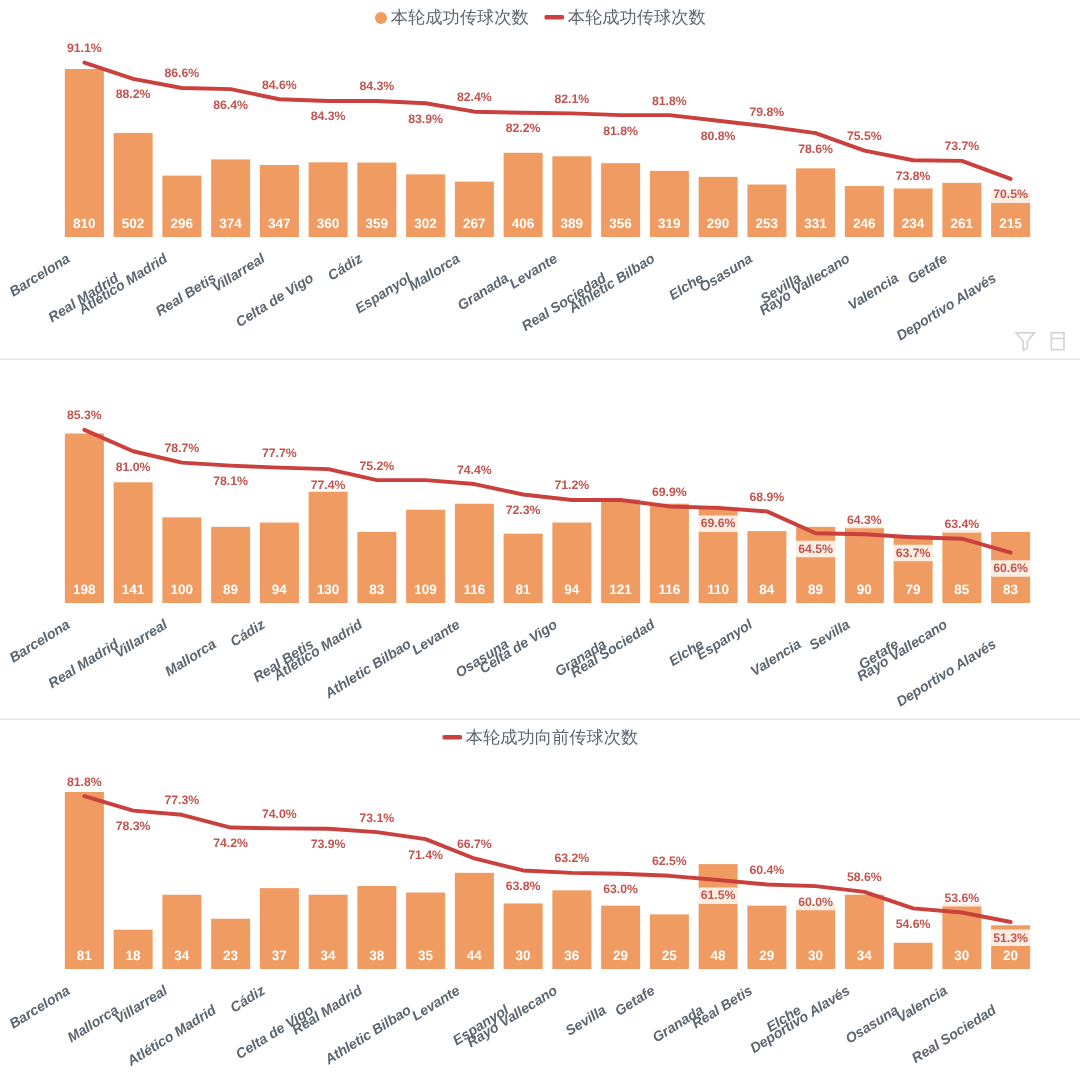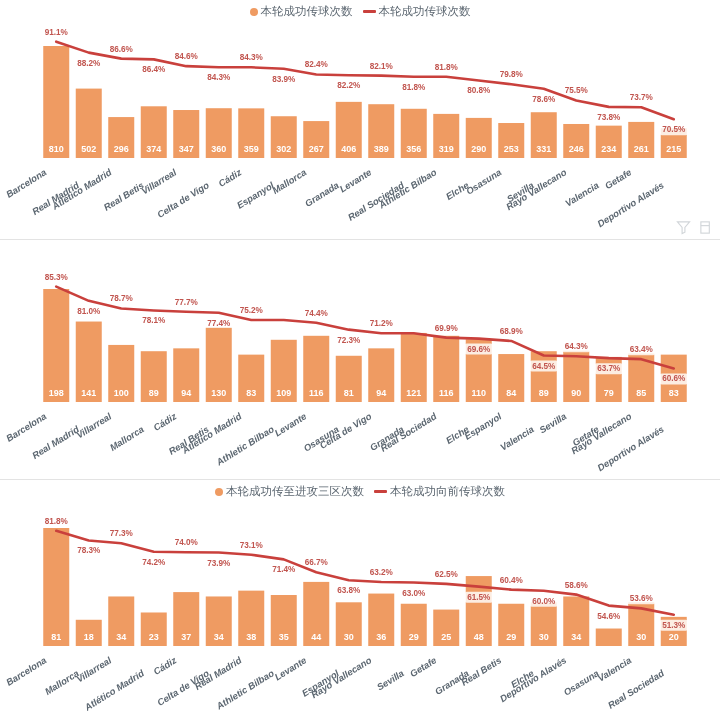--- a/index.html
+++ b/index.html
@@ -350,24 +350,20 @@
             <text x="664.75" y="191.00" transform="rotate(-32 664.75 191.00)" class="cat-label" text-anchor="end">Deportivo Alavés</text>
           </g>
         </svg>
     </div>
     <div class="divider" style="bottom:0;"></div>
   </div>
 
   <div class="panel panel-3">
     <div class="legend">
       <span class="legend-item">
-        <span class="legend-dot"></span>
-        <span>本轮成功传至进攻三区次数</span>
-      </span>
-      <span class="legend-item">
         <span class="legend-line"></span>
         <span>本轮成功向前传球次数</span>
       </span>
     </div>
     <div class="plot">
       <svg id="svg2" width="720" height="242" viewBox="0 0 720 242">
           <g>
             <rect x="43.25" y="48.00" width="26.00" height="118.00" class="bar"></rect>
             <rect x="75.75" y="139.78" width="26.00" height="26.22" class="bar"></rect>
             <rect x="108.25" y="116.47" width="26.00" height="49.53" class="bar"></rect>

